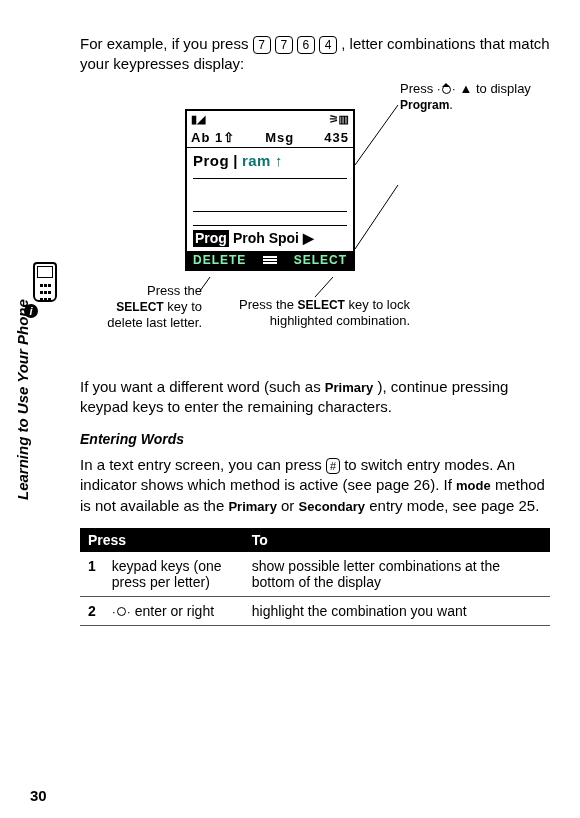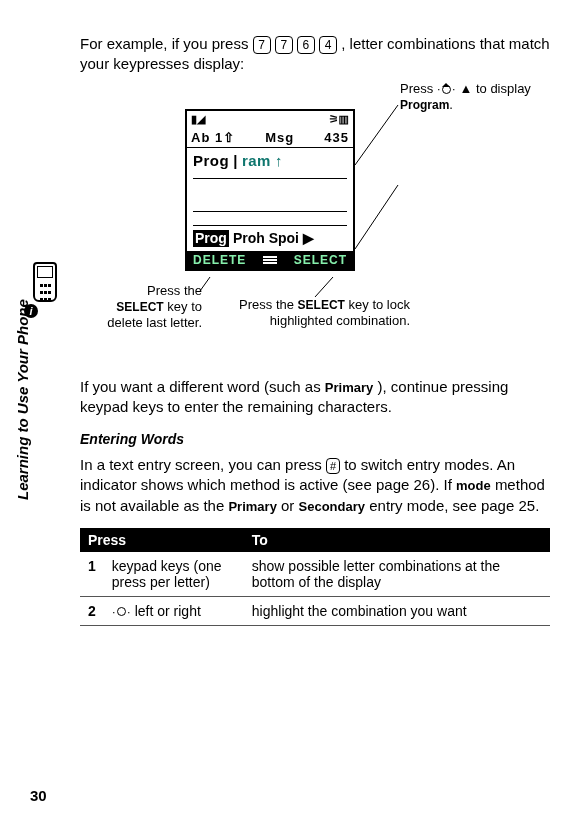--- a/index.html
+++ b/index.html
@@ -160,21 +160,21 @@
     <tbody>
       <tr>
         <td class="num">1</td>
         <td style="width:140px">keypad keys (one press per letter)</td>
         <td>show possible letter combinations at the bottom of the display</td>
       </tr>
       <tr>
         <td class="num">2</td>
         <td>
           <span class="nav-dot">·<span class="nav-mid"></span>·</span>
-          <span> left or right</span>
+          <span> enter or right</span>
         </td>
         <td>highlight the combination you want</td>
       </tr>
     </tbody>
   </table>
 </div>
 
 <div class="sidetext">Learning to Use Your Phone</div>
 <div class="pagenum">30</div>
 

